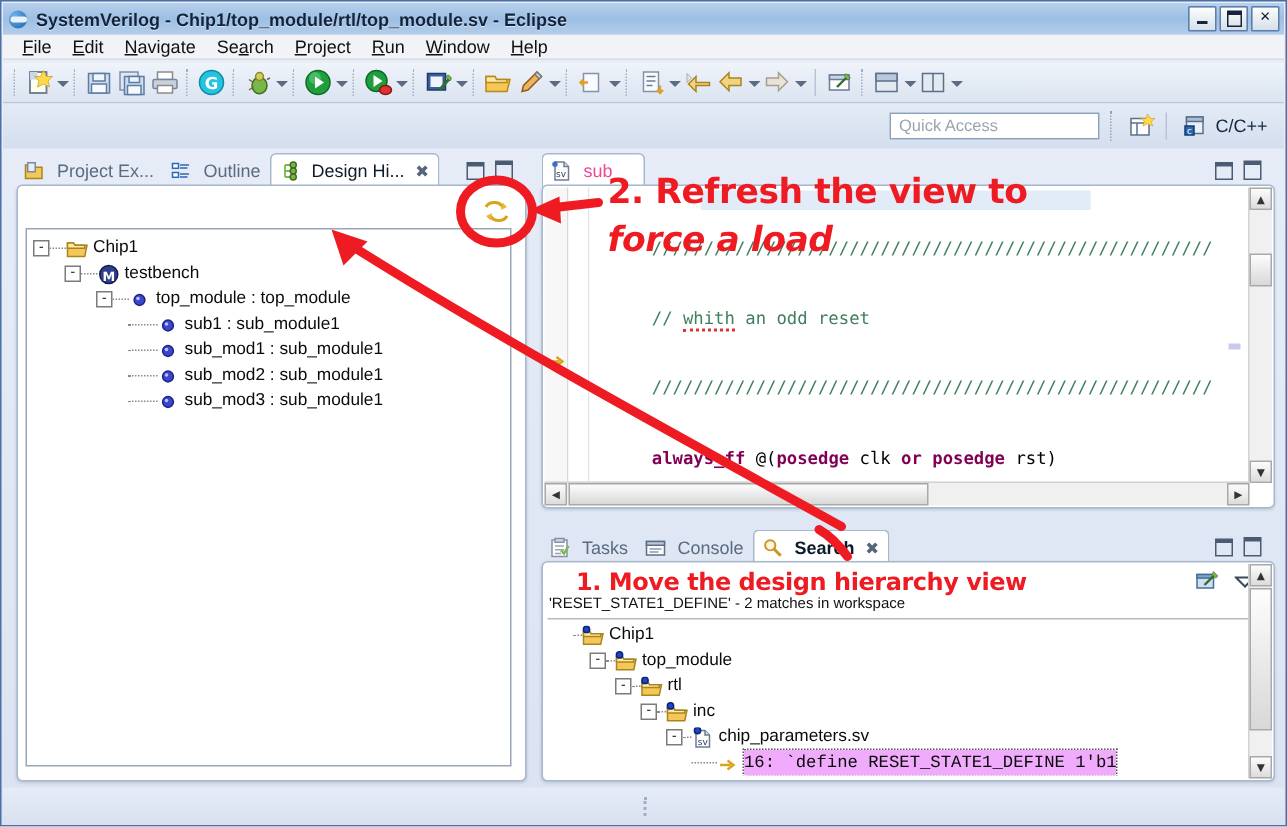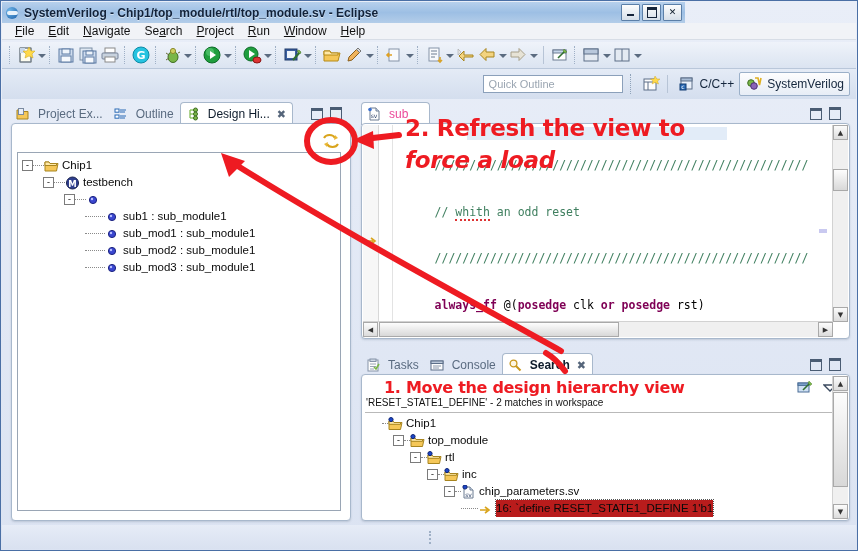--- a/index.html
+++ b/index.html
@@ -11,21 +11,21 @@
   }
   #app{
     position:relative;width:858px;height:551px;
     background:linear-gradient(#e9eef8,#dbe3f2);
     border:1px solid #4a6fa5;
     box-sizing:border-box;
   }
 
   
   .titlebar{
-    position:absolute;left:1px;top:1px;width:683px;height:21px;
+    position:absolute;left:1px;top:1px;width:854px;height:21px;
     background:linear-gradient(#b7d0ec,#9dbfe4 50%,#b3cde9);
     display:flex;align-items:center;
     border-bottom:1px solid #7f9fc4;
   }
   .title-ico{
     width:14px;height:14px;margin:0 4px 0 4px;position:relative;flex:none;
   }
   .title-ico .c{
     position:absolute;left:0;top:1px;width:12px;height:12px;border-radius:50%;
     background:radial-gradient(circle at 30% 30%,#6fb5e8,#1a5fa8);
@@ -371,51 +371,41 @@
     <div class="tb">
       <svg width="20" height="20" viewBox="0 0 20 20">
         <rect x="3" y="4" width="14" height="12" fill="#e4eaf2" stroke="#5d6f88"></rect>
         <line x1="10" y1="4" x2="10" y2="16" stroke="#5d6f88"></line>
       </svg>
     </div>
     <div class="arrw"></div>
   </div>
 
   <div class="qarow">
-    <div class="qabox" title="Quick Access">Quick Outline</div>
+    <div class="qabox" title="Quick Access">Quick Access</div>
     <div class="persp-sep"></div>
     <div class="tb">
       <svg width="20" height="20" viewBox="0 0 20 20">
         <rect x="3" y="5" width="12" height="11" fill="#fdfdfd" stroke="#5d6f88"></rect>
         <line x1="3" y1="8" x2="15" y2="8" stroke="#5d6f88"></line>
         <line x1="7" y1="8" x2="7" y2="16" stroke="#5d6f88"></line>
         <polygon points="14,2 16,5 19,5 16.5,7 17.5,10 14,8.5 11,10 12,7 9.5,5 13,5" fill="#ffd94a" stroke="#c9a017" stroke-width=".4"></polygon>
       </svg>
     </div>
     <div class="vsep"></div>
     <div class="persp-btn">
       <span class="tb" style="width:16px;height:16px">
         <svg width="16" height="16" viewBox="0 0 16 16">
           <rect x="2" y="2" width="11" height="11" fill="#e9f0fa" stroke="#5d6f88"></rect>
           <rect x="2" y="2" width="11" height="3" fill="#a9bdd6" stroke="#5d6f88"></rect>
           <rect x="1" y="8" width="6" height="6" fill="#2a6ab5" stroke="#123d73"></rect>
           <text x="4" y="13" font-size="6" fill="#fff" font-family="DejaVu Sans, sans-serif" text-anchor="middle">c</text>
         </svg>
       </span>
       <span>C/C++</span>
-    </div>
-    <div class="persp-btn active">
-      <span class="tb" style="width:16px;height:16px">
-        <svg width="16" height="16" viewBox="0 0 16 16">
-          <circle cx="5" cy="7" r="3.3" fill="#7ab648" stroke="#3e6e22"></circle>
-          <circle cx="8" cy="10" r="3.3" fill="#8a63b8" stroke="#4e2d78"></circle>
-          <path d="M9 2 L12 2 L13.5 9 L15 2" stroke="#e0b020" stroke-width="1.6" fill="none"></path>
-        </svg>
-      </span>
-      <span>SystemVerilog</span>
     </div>
   </div>
 
   <div class="tabstrip" style="left:10px;top:101px;">
     <div class="vtab">
       <span class="ico">
         <svg width="14" height="14" viewBox="0 0 14 14">
           <path d="M1 3 L5 3 L6 4.5 L12 4.5 L12 12 L1 12 Z" fill="#f5c758" stroke="#a8851f"></path>
           <rect x="2.5" y="1.5" width="5" height="6" fill="#e8eef7" stroke="#7b8aa0"></rect>
         </svg>
@@ -486,20 +476,21 @@
 
         <div class="trow" style="padding-left:42px">
           <span class="exp">-</span>
           <span class="dash"></span>
           <span class="ico">
             <svg width="15" height="14" viewBox="0 0 15 14">
               <circle cx="7" cy="7" r="3.6" fill="#3a46cf" stroke="#1d2480"></circle>
               <circle cx="6" cy="6" r="1.2" fill="#b9c0ff"></circle>
             </svg>
           </span>
+          <span>top_module : top_module</span>
         </div>
 
         <div class="trow" style="padding-left:63px">
           <span class="dash" style="width:20px"></span>
           <span class="ico">
             <svg width="15" height="14" viewBox="0 0 15 14">
                 <circle cx="7" cy="7" r="3.6" fill="#3a46cf" stroke="#1d2480"></circle>
                 <circle cx="6" cy="6" r="1.2" fill="#b9c0ff"></circle>
               </svg>
           </span>
@@ -736,21 +727,21 @@
           </span>
           <span>chip_parameters.sv</span>
         </div>
         <div class="trow" style="padding-left:96px">
           <span class="dash" style="width:17px"></span>
           <span class="ico">
             <svg width="15" height="14" viewBox="0 0 15 14">
               <path d="M2 8 L9 8 M7 5 L11 8 L7 11" stroke="#d9a41c" stroke-width="1.6" fill="none"></path>
             </svg>
           </span>
-          <span style="background:#b91c1c;outline:1px dotted #555;">16: `define RESET_STATE1_DEFINE 1'b1</span>
+          <span style="background:#f0abfc;outline:1px dotted #555;font-family:Liberation Mono, monospace;">16: `define RESET_STATE1_DEFINE 1'b1</span>
         </div>
       </div>
     </div>
 
     <div class="sbv" style="bottom:1px;">
       <div class="sb-btn">▲</div>
       <div class="sb-thumb" style="position:absolute;left:0;top:16px;width:15px;height:95px;"></div>
       <div class="sb-btn" style="position:absolute;left:0;bottom:0;">▼</div>
     </div>
   </div>

